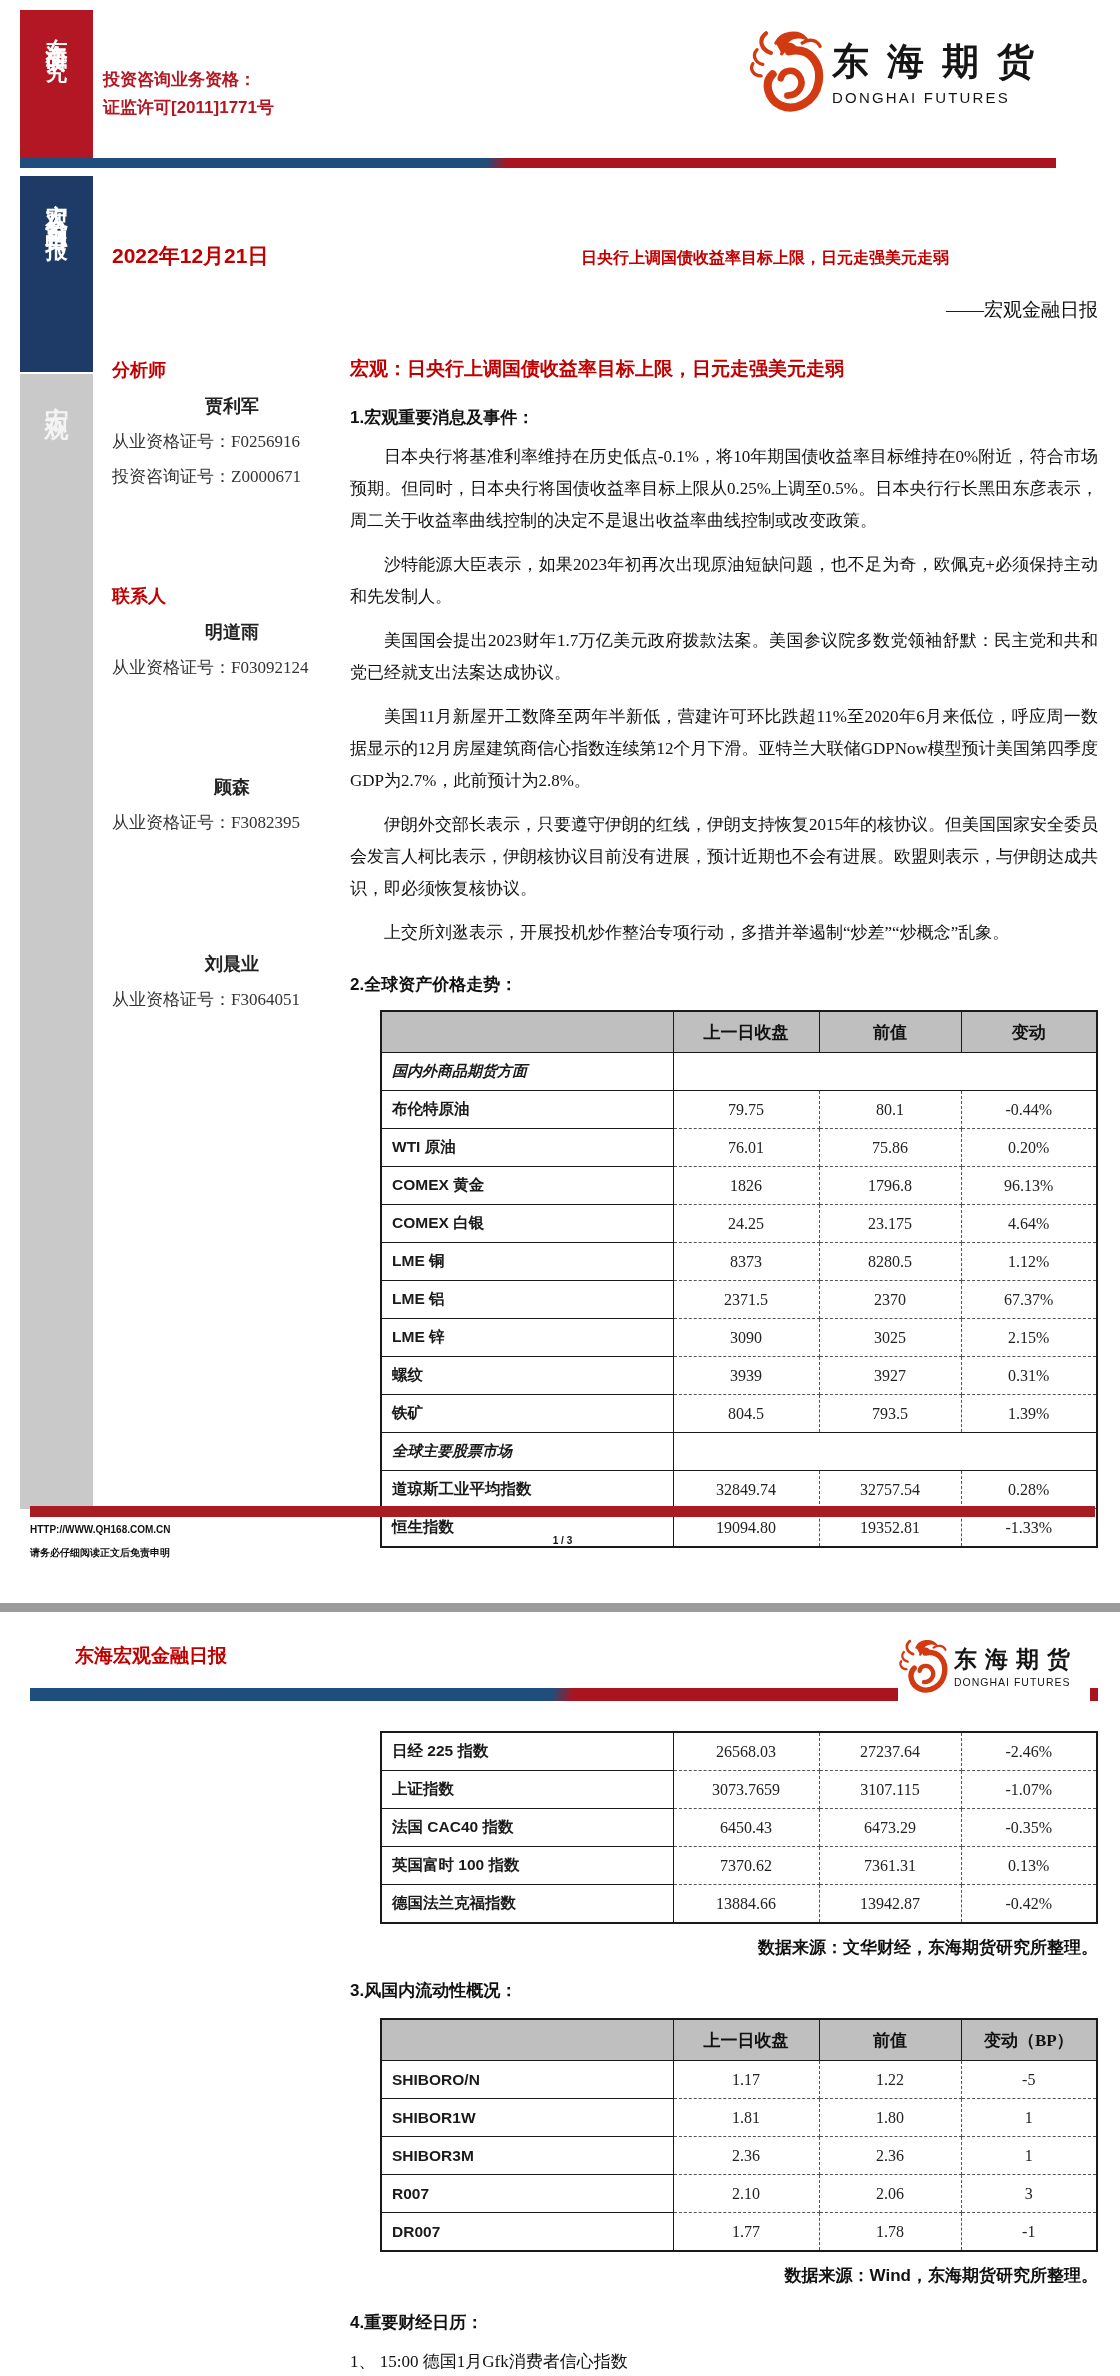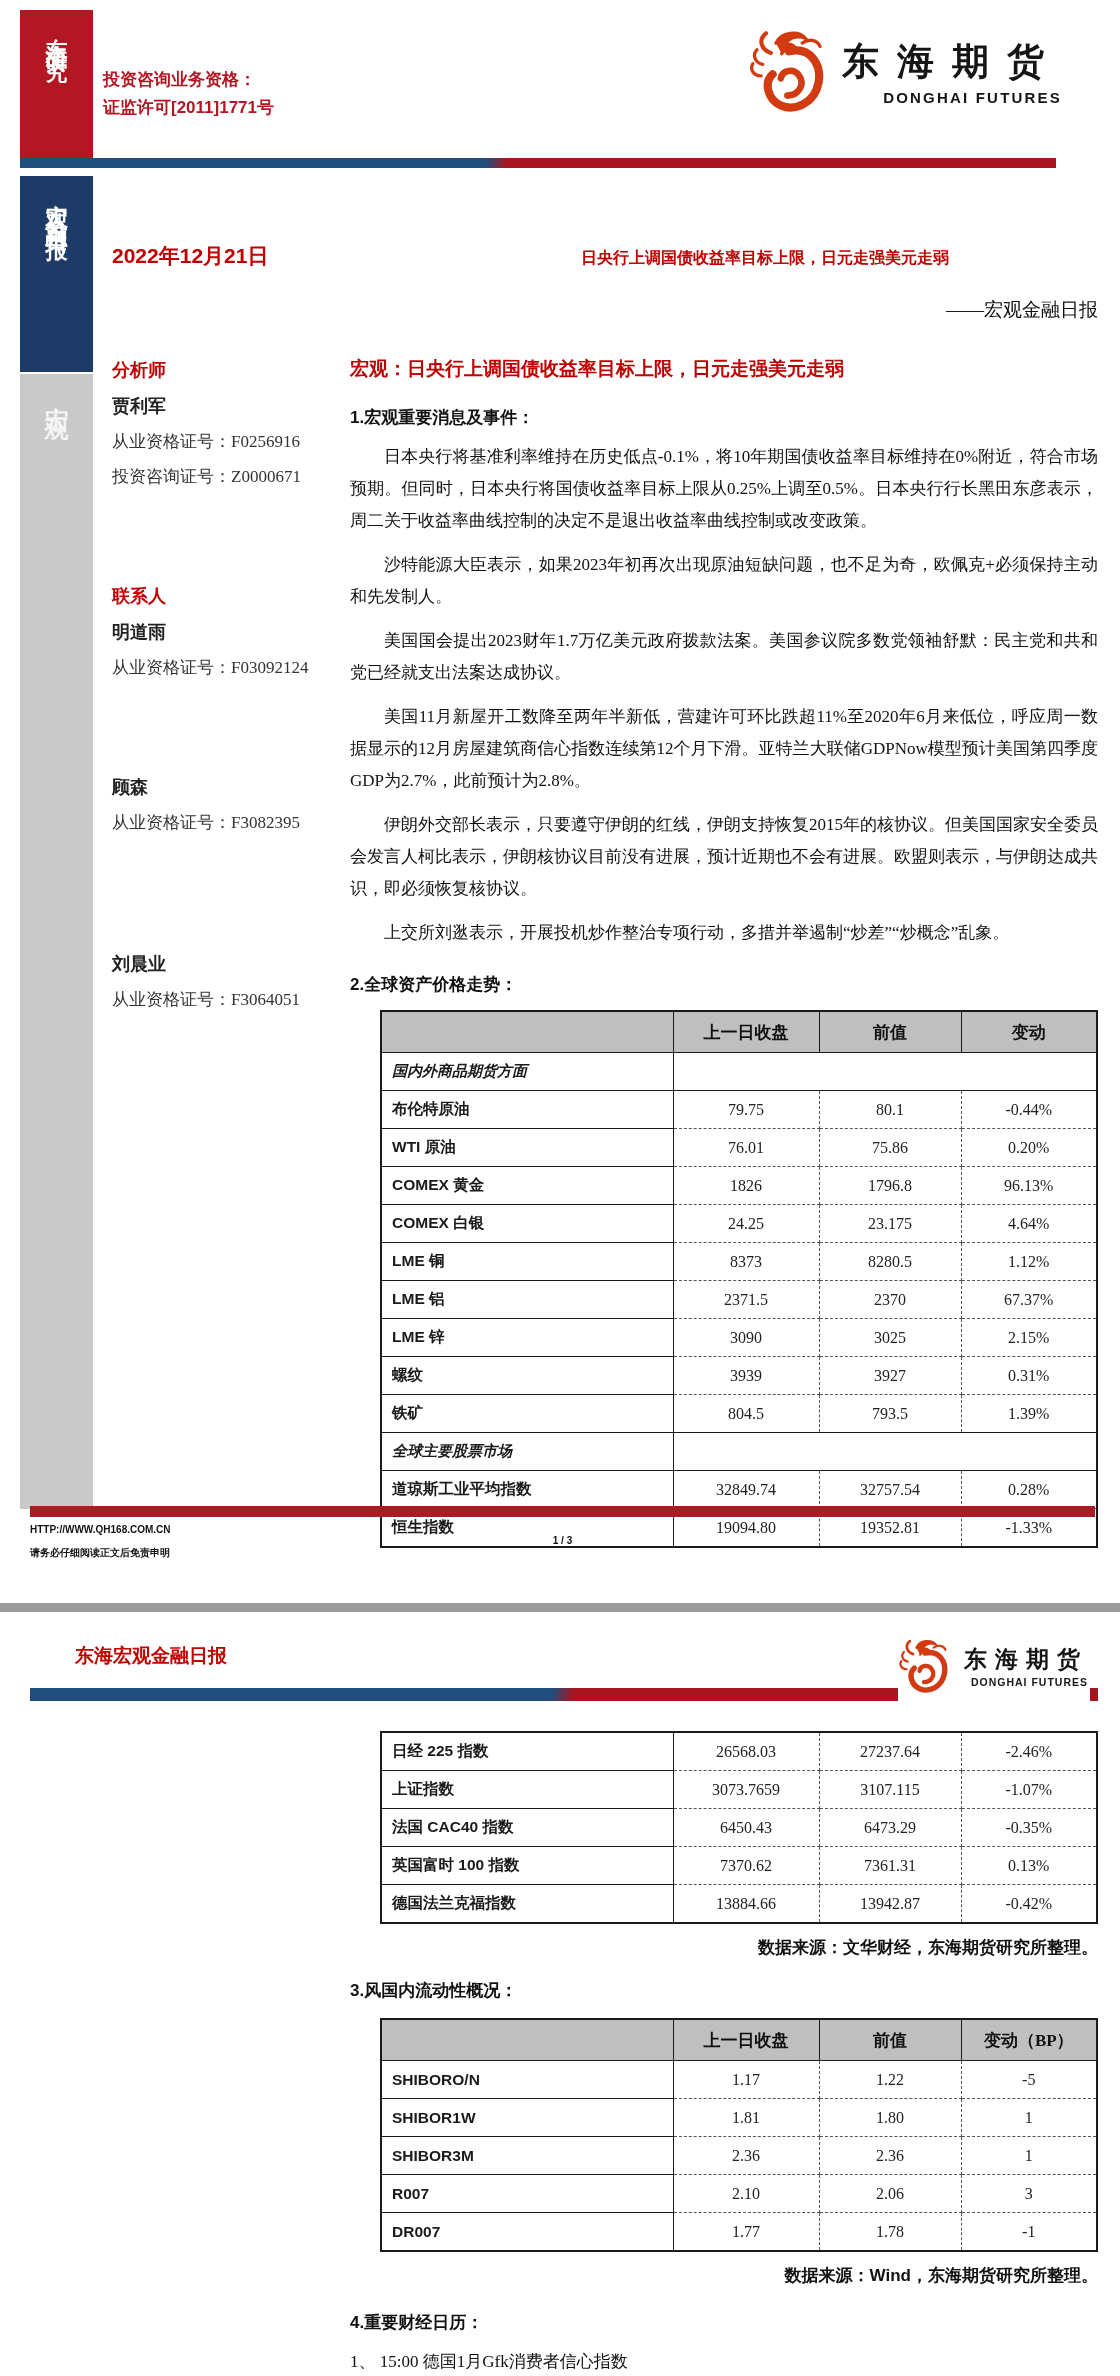--- a/index.html
+++ b/index.html
@@ -13,36 +13,36 @@
   .blue-box{top:176px;height:186px;background:var(--brand_blue_box,#1e3a66);padding-top:10px;}
   .gray-box{top:374px;height:1121px;background:var(--rail_gray,#c9c9c9);padding-top:14px;}
   .gray-box .vtext{color:#f4f4f4;font-size:24px;letter-spacing:10px;}
 
   .license{position:absolute;left:103px;top:66px;color:var(--brand_red_box,#b21723);font-weight:700;font-size:17px;line-height:28px;font-family:"Liberation Sans",sans-serif;}
 
   .bar{position:absolute;}
   .bar1{left:20px;top:158px;width:1036px;height:10px;background:linear-gradient(102deg,var(--bar_blue,#1f4e7c) 0 45%,var(--bar_red,#aa1420) 47% 100%);}
 
   
-  .logo{position:absolute;display:flex;align-items:center;gap:12px;background:#fff;}
+  .logo{position:absolute;display:flex;align-items:center;gap:2px;background:#fff;}
   .logo1{left:748px;top:22px;}
   .logo-cn{font-weight:700;color:#151515;font-family:"Liberation Serif",serif;}
-  .logo-en{font-weight:700;color:#151515;font-family:"Liberation Sans",sans-serif;text-align:right;}
+  .logo-en{font-weight:400;color:#151515;font-family:"Liberation Sans",sans-serif;}
   .logo1 .logo-cn{font-size:37px;letter-spacing:18px;white-space:nowrap;}
   .logo1 .logo-en{font-size:15px;letter-spacing:2.2px;margin-top:2px;}
   .logo1 svg{width:82px;height:98px;}
 
   .date{position:absolute;left:112px;top:242px;color:var(--accent_red,#c00000);font-weight:700;font-size:21px;font-family:"Liberation Sans",sans-serif;}
   .title{position:absolute;left:430px;width:670px;top:248px;text-align:center;color:var(--accent_red,#c00000);font-weight:700;font-size:16px;font-family:"Liberation Sans",sans-serif;}
   .subtitle{position:absolute;left:430px;width:668px;top:297px;text-align:right;font-size:19px;color:#111;}
 
   
   .analysts{position:absolute;left:112px;top:358px;width:240px;font-size:17px;}
   .a-role{color:var(--accent_red,#c00000);font-weight:700;font-size:18px;font-family:"Liberation Sans",sans-serif;}
-  .a-name{font-weight:700;font-size:18px;margin-top:12px;font-family:"Liberation Sans",sans-serif;color:#222;}
+  .a-name{font-weight:700;font-size:18px;margin-top:12px;font-family:"Liberation Sans",sans-serif;color:#222;text-align:center;}
   .a-cert{margin-top:12px;color:#333;}
   .mt-contact{margin-top:96px;}
   .mt-gu{margin-top:96px;}
   .mt-liu{margin-top:118px;}
 
   
   .main1{position:absolute;left:350px;top:356px;width:748px;}
   .macro-heading{color:var(--accent_red,#c00000);font-weight:700;font-size:19px;font-family:"Liberation Sans",sans-serif;}
   .sub-head{font-weight:700;font-size:17px;color:#111;margin-top:24px;font-family:"Liberation Sans",sans-serif;}
   .paras p{font-size:17px;line-height:32px;text-indent:2em;margin:12px 0 0 0;text-align:justify;}

